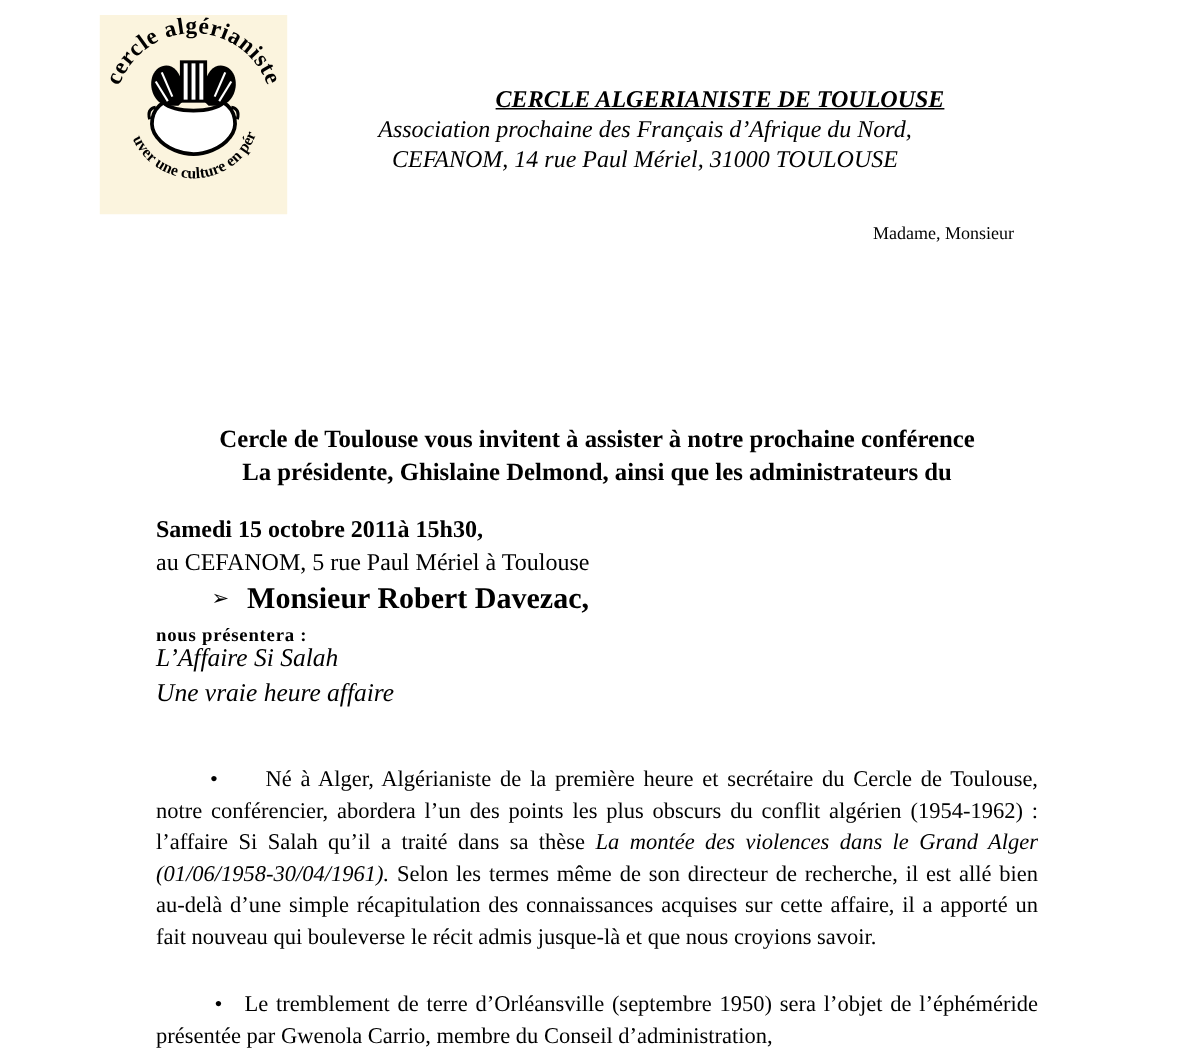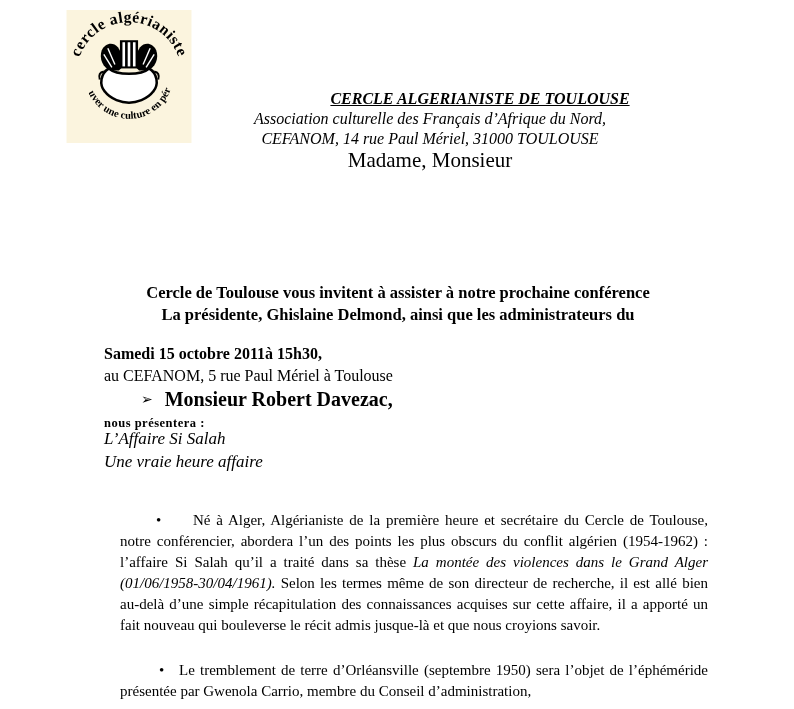--- a/index.html
+++ b/index.html
@@ -13,37 +13,37 @@
     overflow: hidden;
   }
   .abs { position: absolute; }
 
   
   .logo { left: 66px; top: 10px; width: 126px; height: 133px; }
   .logo svg { display: block; width: 100%; height: 100%; }
 
   
   .header-block { left: 195px; top: 57px; width: 470px; text-align: center; line-height: 20px; font-size: 16px; }
-  .org-name { font-weight: bold; font-style: italic; text-decoration: underline; padding-left: 100px; white-space: nowrap; margin-top: 32px; }
+  .org-name { font-weight: bold; font-style: italic; text-decoration: underline; padding-left: 100px; white-space: nowrap; }
   .org-sub  { font-style: italic; white-space: nowrap; }
 
-  .salutation { left: 195px; top: 148px; width: 470px; text-align: center; font-size: 21px; }
+  .salutation { left: 206px; top: 148px; width: 470px; text-align: right; font-size: 12px; }
 
   .invitation { left: 104px; top: 282px; width: 588px; text-align: center; font-weight: bold; font-size: 16.5px; line-height: 22px; }
 
   .event-line { left: 104px; width: 588px; text-align: left; }
   .event-date   { top: 345px; font-size: 16px; font-weight: bold; }
   .event-place  { top: 367px; font-size: 16px; }
   .speaker-line { top: 388px; font-size: 20px; font-weight: bold; transform: translateX(37px); }
   .speaker-line .arrow { font-size: 14px; font-weight: normal; margin-right: 12px; position: relative; top: -2px; }
   .intro-line   { top: 416px; font-size: 12.5px; font-weight: bold; letter-spacing: 0.5px; }
   .talk-title-1 { top: 429px; font-size: 17px; font-style: italic; }
   .talk-title-2 { top: 452px; font-size: 17px; font-style: italic; }
 
-  .body-par { left: 104px; width: 588px; font-size: 15px; line-height: 21px; text-align: justify; margin-left: 16px; }
+  .body-par { left: 104px; width: 588px; font-size: 15px; line-height: 21px; text-align: justify; }
   .par1 { top: 510px; text-indent: 36px; }
   .par2 { top: 660px; text-indent: 39px; }
   .bullet-wide   { display: inline-block; width: 37px; text-indent: 0; }
   .bullet-narrow { display: inline-block; width: 20px; text-indent: 0; }
   .it { font-style: italic; }
 </style>
 </head>
 <body>
 
 <div class="page">
@@ -79,21 +79,21 @@
         <path d="M 42 58 C 34 63 32 74 38 81 C 44 89 55 92 62 92 C 69 92 80 89 86 81 C 92 74 90 63 82 58 C 74 65 50 65 42 58 Z" fill="#fff" stroke="#000" stroke-width="2.5"></path>
 
         <path d="M 37 61 q -6 1 -4 8" stroke="#000" stroke-width="2" fill="none"></path>
         <path d="M 87 61 q 6 1 4 8" stroke="#000" stroke-width="2" fill="none"></path>
       </g>
     </svg>
   </div>
 
   <div class="abs header-block">
     <div class="org-name">CERCLE ALGERIANISTE DE TOULOUSE</div>
-    <div class="org-sub">Association culturelle des Français d’Afrique du Nord,</div>
+    <div class="org-sub">Association prochaine des Français d’Afrique du Nord,</div>
     <div class="org-sub">CEFANOM, 14 rue Paul Mériel, 31000 TOULOUSE</div>
   </div>
 
   <div class="abs salutation">Madame, Monsieur</div>
 
   <div class="abs invitation">
     <div>Cercle de Toulouse vous invitent à assister à notre prochaine conférence</div>
     <div>La présidente, Ghislaine Delmond, ainsi que les administrateurs du</div>
   </div>
 

